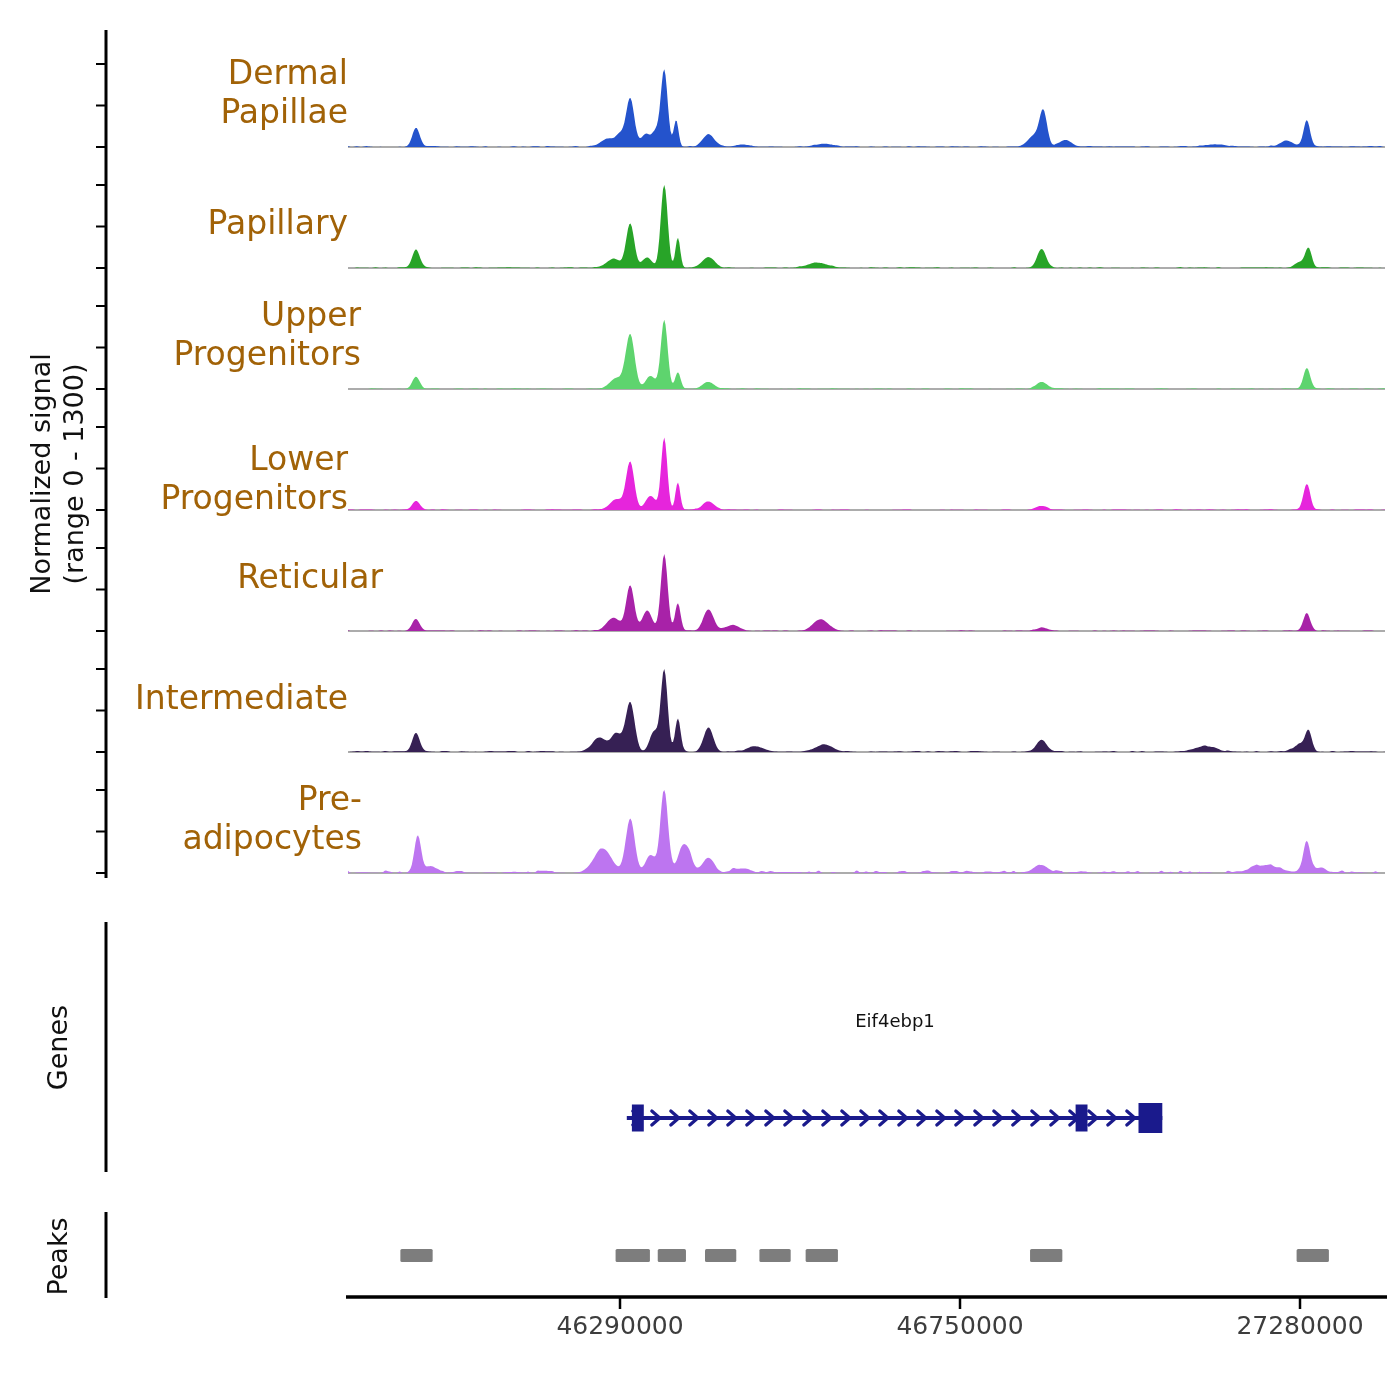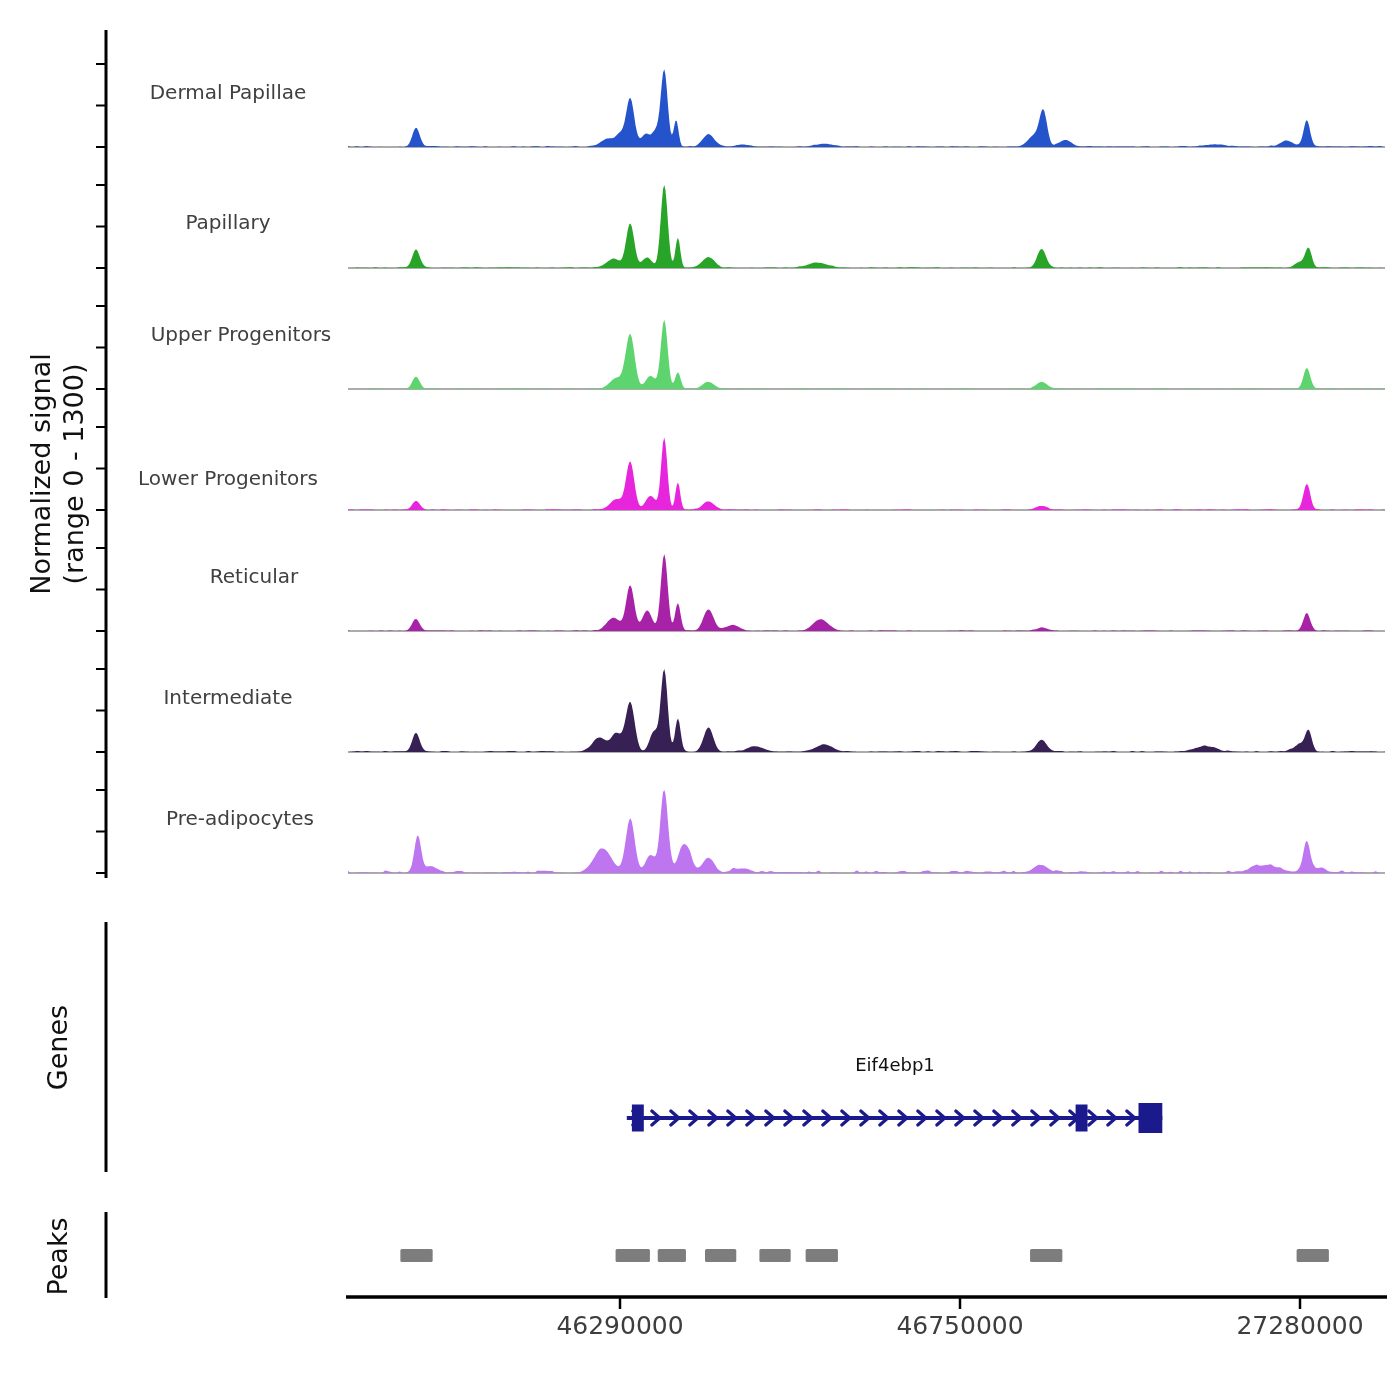--- a/index.html
+++ b/index.html
@@ -3,21 +3,21 @@
 <meta charset="utf-8">
 <style>
   html,body{margin:0;padding:0;background:#ffffff;}
   #fig{position:relative;width:1400px;height:1400px;background:#ffffff;overflow:hidden;
        font-family:"DejaVu Sans","Liberation Sans",sans-serif;}
   #plot-svg{position:absolute;left:0;top:0;}
   .lab{position:absolute;color:#1a1a1a;}
   .rot{transform:rotate(-90deg);transform-origin:center center;white-space:nowrap;}
   .ylab{font-size:27px;line-height:33px;text-align:center;color:#111;}
   .sideline{font-size:27px;color:#111;}
-  .tracklabel{font-size:20px;color:#404040;text-align:center;width:240px;}
+  .tracklabel{font-size:33px;color:#a16207;text-align:right;width:240px;}
   .xtick{font-size:25px;color:#3d3d3d;text-align:center;width:160px;}
   .xtitle{font-size:30px;color:#000;text-align:center;width:420px;}
   .genename{font-size:18px;color:#111;text-align:center;width:200px;}
 </style>
 </head>
 <body>
 
 <div id="fig">
   <svg id="plot-svg" width="1400" height="1400">
       <line x1="348" y1="147" x2="1385" y2="147" stroke="#5a5a5a" stroke-width="1.2"></line>
@@ -105,30 +105,30 @@
 
   <div class="lab rot ylab" style="left:-143px;top:441px;width:400px;">
     <div>Normalized signal</div>
     <div>(range 0 - 1300)</div>
   </div>
 
   <div class="lab rot sideline" style="left:-8px;top:1032px;width:130px;text-align:center;">Genes</div>
 
   <div class="lab rot sideline" style="left:-8px;top:1241px;width:130px;text-align:center;">Peaks</div>
 
-  <div class="lab genename" style="left:795px;top:1010px;margin-top:44px;">Eif4ebp1</div>
+  <div class="lab genename" style="left:795px;top:1010px;">Eif4ebp1</div>
 
 
   <div id="track-labels">
       <div class="lab tracklabel" style="left: 108px; top: 92px; transform: translateY(-50%);">Dermal Papillae</div>
       <div class="lab tracklabel" style="left: 108px; top: 222px; transform: translateY(-50%);">Papillary</div>
       <div class="lab tracklabel" style="left: 121px; top: 334px; transform: translateY(-50%);">Upper Progenitors</div>
       <div class="lab tracklabel" style="left: 108px; top: 478px; transform: translateY(-50%);">Lower Progenitors</div>
-      <div class="lab tracklabel" style="left: 110px; top: 576px; transform: translateY(-50%); padding-left: 24px;">Reticular</div>
+      <div class="lab tracklabel" style="left: 119px; top: 576px; transform: translateY(-50%); padding-left: 24px;">Reticular</div>
       <div class="lab tracklabel" style="left: 108px; top: 697px; transform: translateY(-50%);">Intermediate</div>
-      <div class="lab tracklabel" style="left: 120px; top: 818px; transform: translateY(-50%);">Pre-adipocytes</div>
+      <div class="lab tracklabel" style="left: 108px; top: 818px; transform: translateY(-50%); padding-left: 14px;">Pre-adipocytes</div>
     </div>
   <div id="xtick-labels">
       <div class="lab xtick" style="left: 540px; top: 1311px;">46290000</div>
       <div class="lab xtick" style="left: 880px; top: 1311px;">46750000</div>
       <div class="lab xtick" style="left: 1220px; top: 1311px;">27280000</div>
     </div>
 </div>
 
 </body></html>

